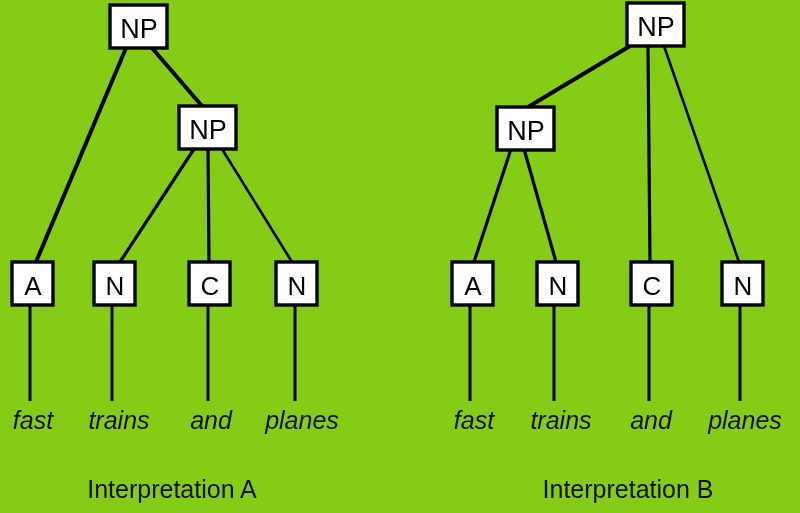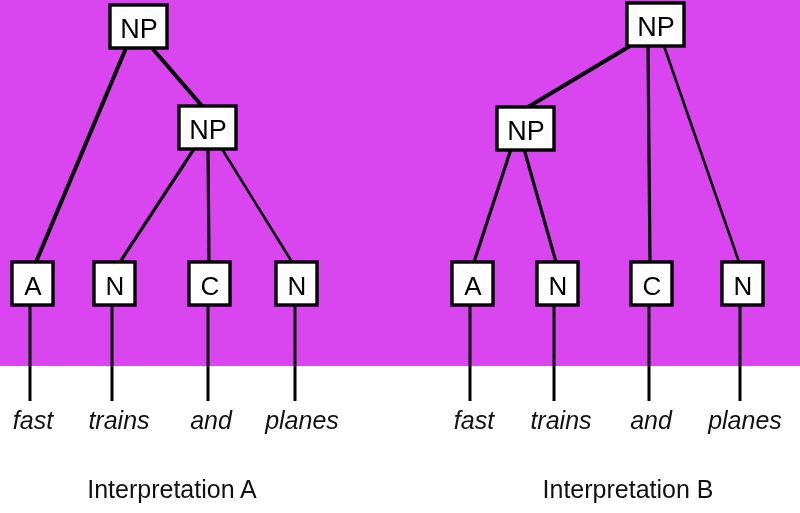--- a/index.html
+++ b/index.html
@@ -9,22 +9,22 @@
   }
   body {
     width: 800px;
     height: 513px;
     overflow: hidden;
     font-family: "Liberation Sans", sans-serif;
   }
   #figure {
     position: relative;
     width: 800px;
-    height: 366px;
-    background: #d946ef;
+    height: 513px;
+    background: #84cc16;
   }
   svg#tree-canvas {
     position: absolute;
     left: 0;
     top: 0;
     width: 800px;
     height: 513px;
     display: block;
   }
   .edge {

